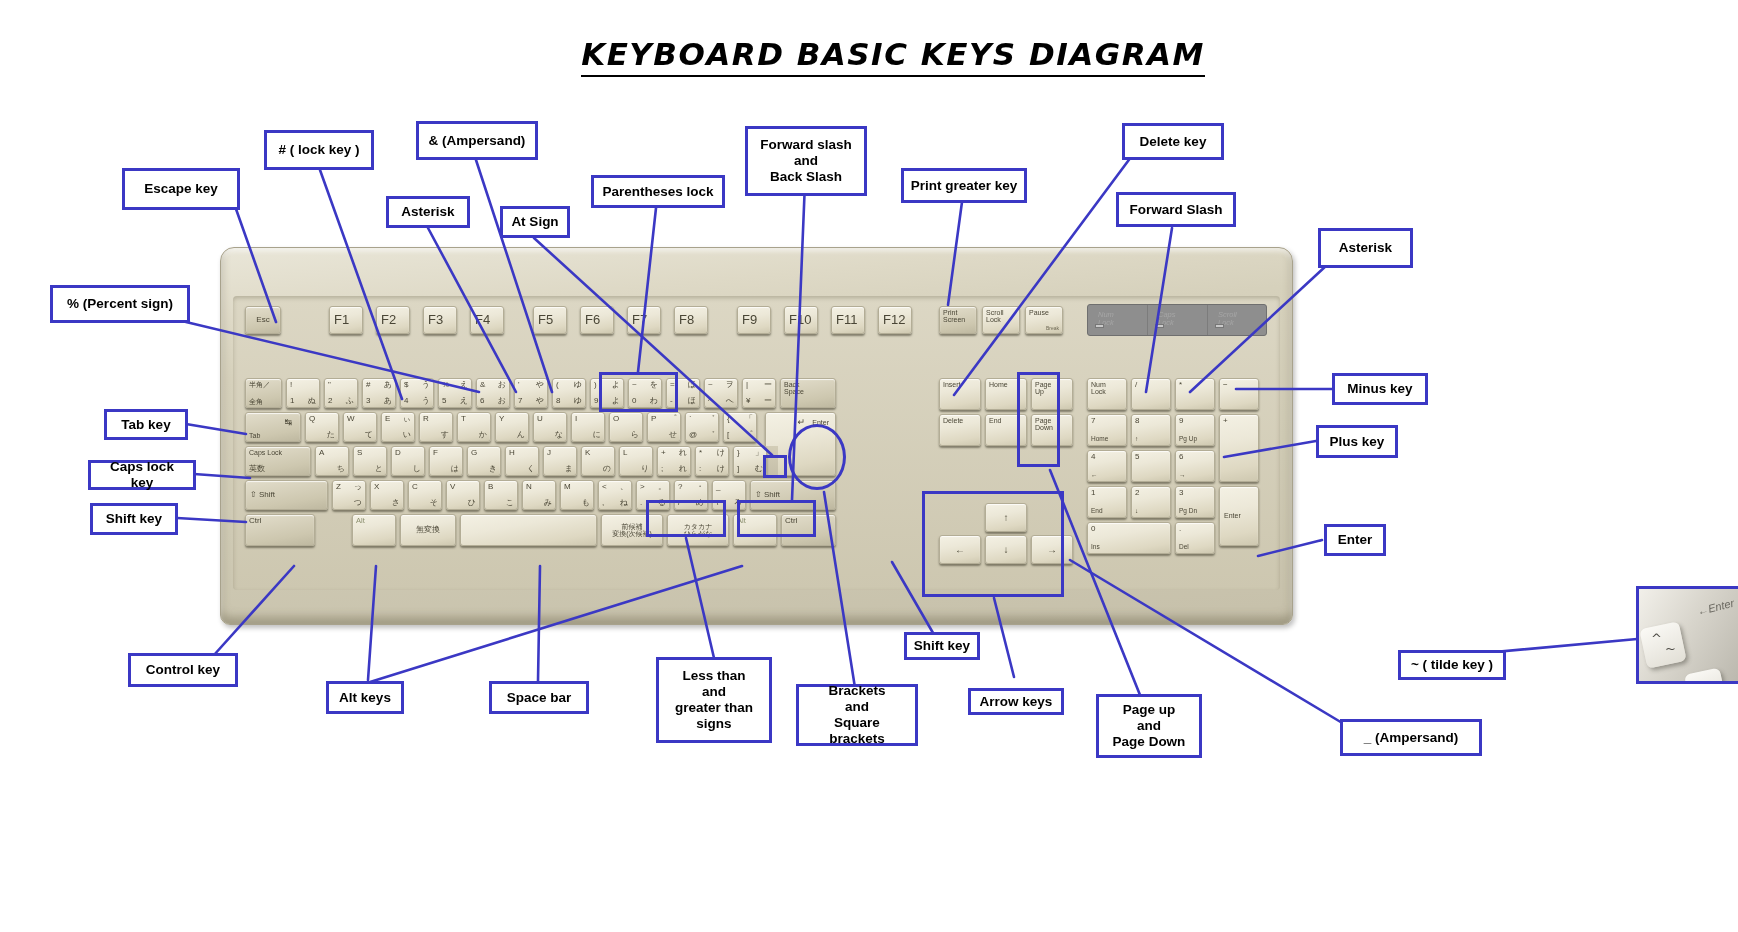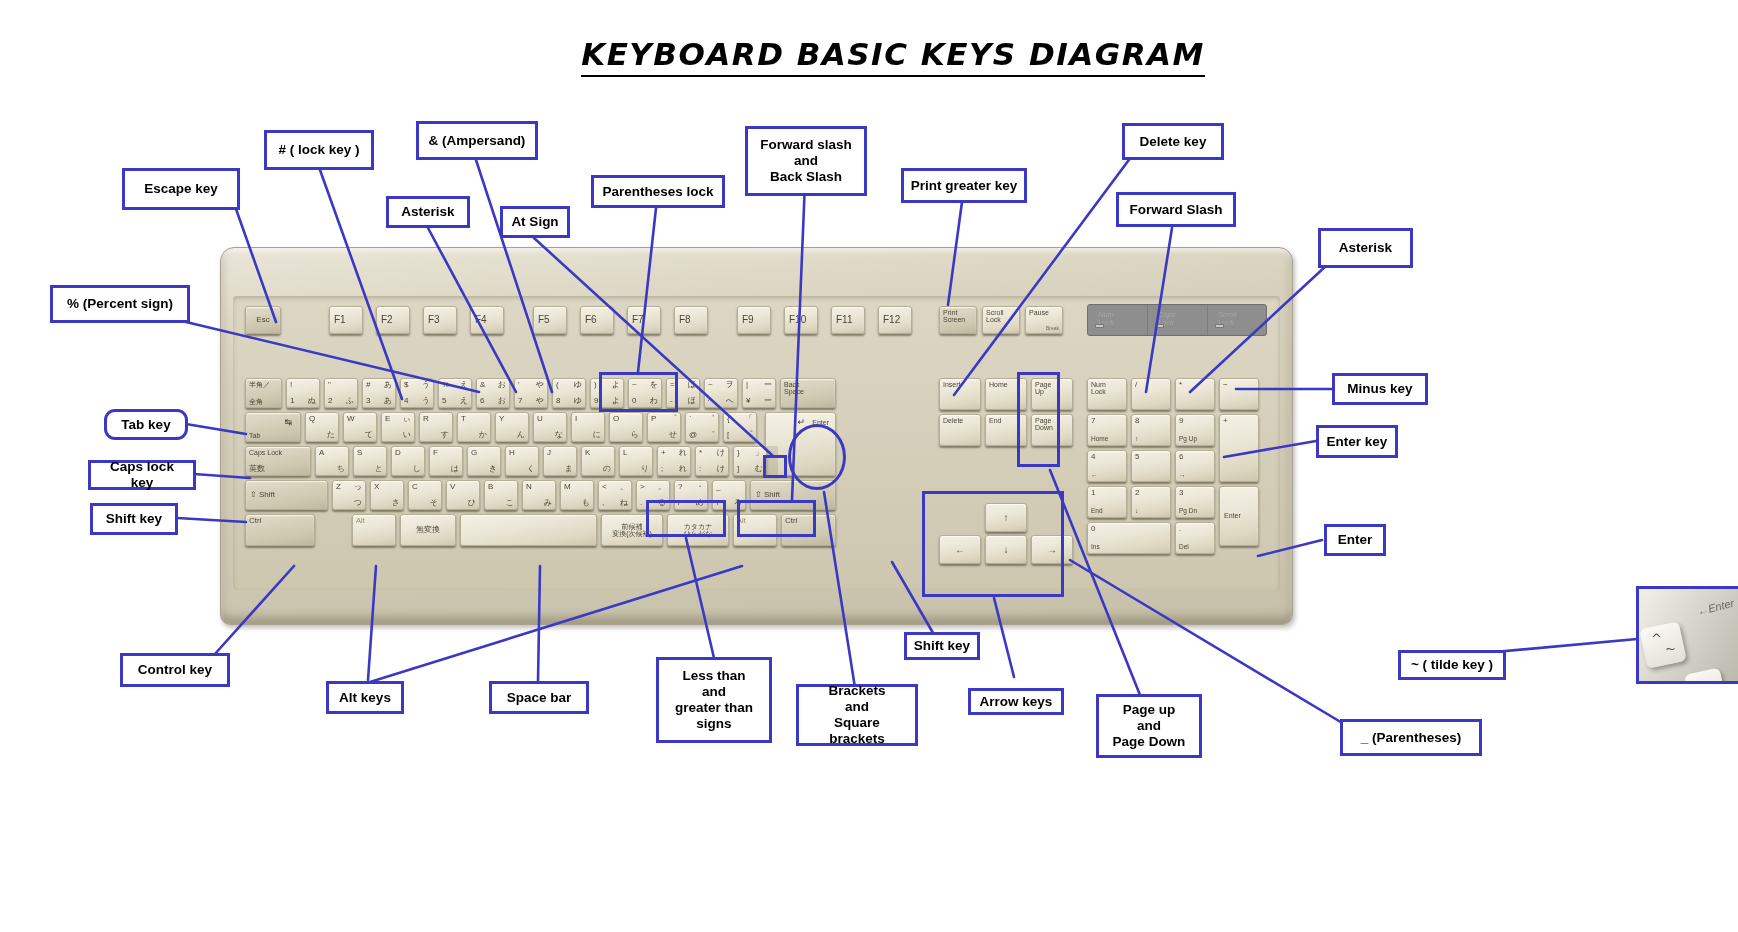--- a/index.html
+++ b/index.html
@@ -54,21 +54,21 @@
     color:#4a4636;
     font-size:7.5px;
     line-height:1.02;
     overflow:hidden;
   }
   .k .tl { position:absolute; left:3px; top:2px; font-size:8px; }
   .k .tr { position:absolute; right:3px; top:2px; font-size:8px; }
   .k .bl { position:absolute; left:3px; bottom:2px; font-size:8px; }
   .k .br { position:absolute; right:3px; bottom:2px; font-size:8px; }
   .k .c  { position:absolute; left:0; right:0; top:50%; transform:translateY(-50%); text-align:center; font-size:8px; }
-  .k .cl { position:absolute; left:4px; top:50%; transform:translateY(-50%); font-size:10px; }
+  .k .cl { position:absolute; left:4px; top:50%; transform:translateY(-50%); font-size:13px; }
   .k.dark { background:linear-gradient(170deg,#e2ddcb,#cdc7af 70%,#beb8a0); }
   .led-panel {
     position:absolute; background:#8e8e8e; border-radius:3px;
     border:1px solid #6f6f6f; color:#a6a6a6; font-size:7.5px;
   }
   .led-cell { position:absolute; top:0; bottom:0; border-right:1px solid #7c7c7c; }
   .led-cell span { position:absolute; left:10px; top:6px; line-height:1.05;font-style:italic; }
   .led-dot { position:absolute; left:7px; bottom:7px; width:9px; height:4px; background:#c9c9c9; border:1px solid #777; }
 
   
@@ -693,36 +693,36 @@
     </div>
   <div class="lbl" style="left:1294px;top:228px; width:95px;  height:40px;">
       <span>Asterisk</span>
     </div>
   <div class="lbl" style="left:26px;  top:285px; width:140px; height:38px;">
       <span>% (Percent sign)</span>
     </div>
   <div class="lbl" style="left:1308px;top:373px; width:96px;  height:32px;">
       <span>Minus key</span>
     </div>
-  <div class="lbl" style="left:80px;  top:409px; width:84px;  height:31px;border-radius:11px;">
+  <div class="lbl" style="left:80px;  top:409px; width:84px;  height:31px;">
       <span>Tab key</span>
     </div>
   <div class="lbl" style="left:1292px;top:425px; width:82px;  height:33px;">
-      <span>Enter key</span>
+      <span>Plus key</span>
     </div>
   <div class="lbl" style="left:64px;  top:460px; width:108px; height:30px;">
       <span>Caps lock key</span>
     </div>
   <div class="lbl" style="left:66px;  top:503px; width:88px;  height:32px;">
       <span>Shift key</span>
     </div>
   <div class="lbl" style="left:1300px;top:524px; width:62px;  height:32px;">
       <span>Enter</span>
     </div>
-  <div class="lbl" style="left:96px;  top:653px; width:110px; height:34px;">
+  <div class="lbl" style="left:104px;  top:653px; width:110px; height:34px;">
       <span>Control key</span>
     </div>
   <div class="lbl" style="left:880px; top:632px; width:76px;  height:28px;">
       <span>Shift key</span>
     </div>
   <div class="lbl" style="left:1374px;top:650px; width:108px; height:30px;">
       <span>~ ( tilde key )</span>
     </div>
   <div class="lbl" style="left:302px; top:681px; width:78px;  height:33px;">
       <span>Alt keys</span>
@@ -743,21 +743,21 @@
     </div>
   <div class="lbl" style="left:944px; top:688px; width:96px;  height:27px;">
       <span>Arrow keys</span>
     </div>
   <div class="lbl" style="left:1072px;top:694px; width:106px; height:64px;">
       <span style="white-space:pre-line;">Page up
 and
 Page Down</span>
     </div>
   <div class="lbl" style="left:1316px;top:719px; width:142px; height:37px;">
-      <span>_ (Parentheses)</span>
+      <span>_ (Ampersand)</span>
     </div>
 
   <div id="tilde-inset">
     <div class="ti-key" style="left:4px;top:36px;width:40px;height:40px;"></div>
     <div class="ti-key" style="left:48px;top:82px;width:36px;height:32px;"></div>
     <span class="ti-glyph" style="left:12px;top:42px;">^</span>
     <span class="ti-glyph" style="left:26px;top:52px;">~</span>
     <span class="ti-enter" style="left:58px;top:12px;">←<span>Enter</span></span>
   </div>
 

